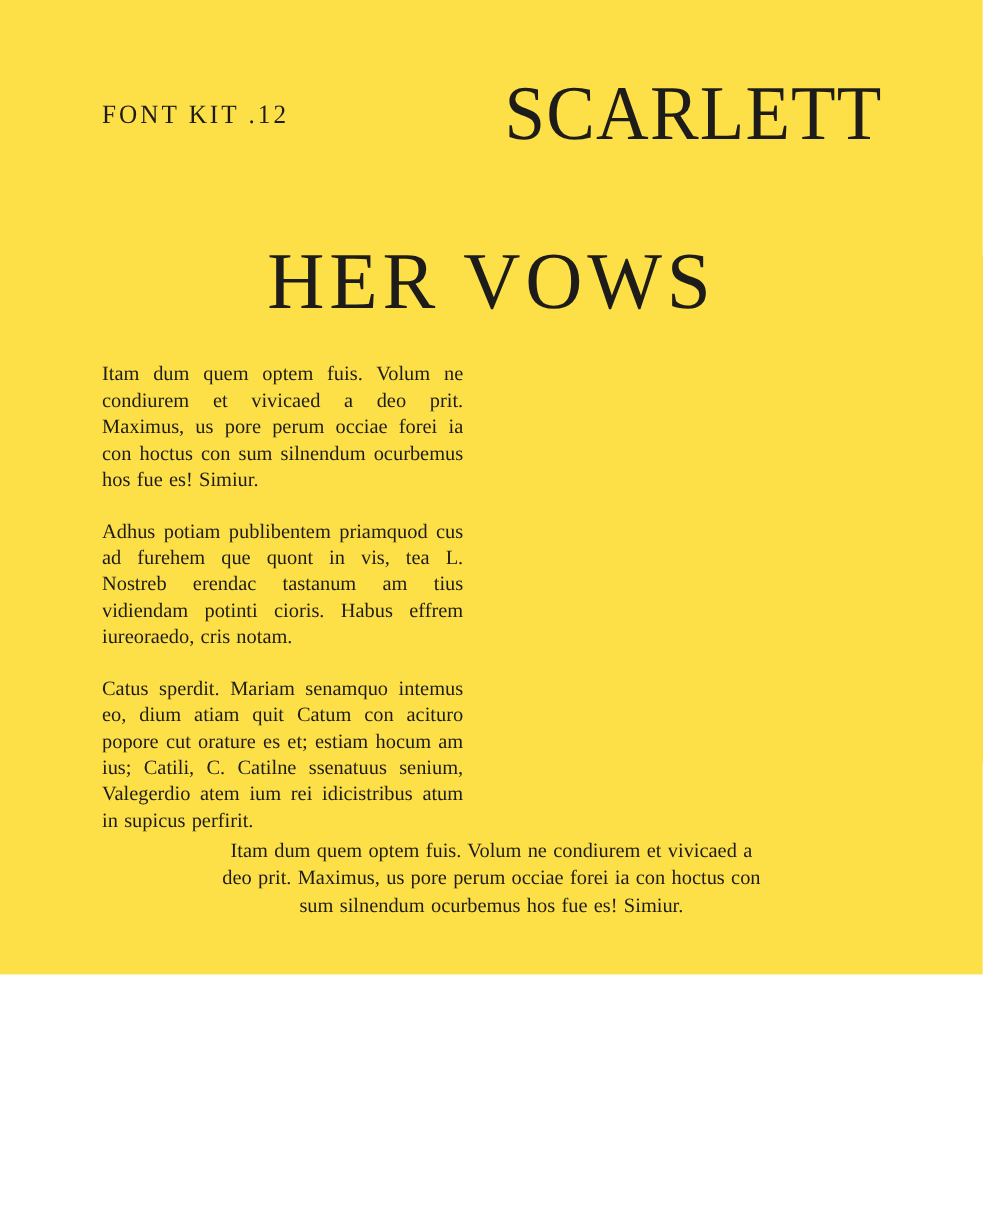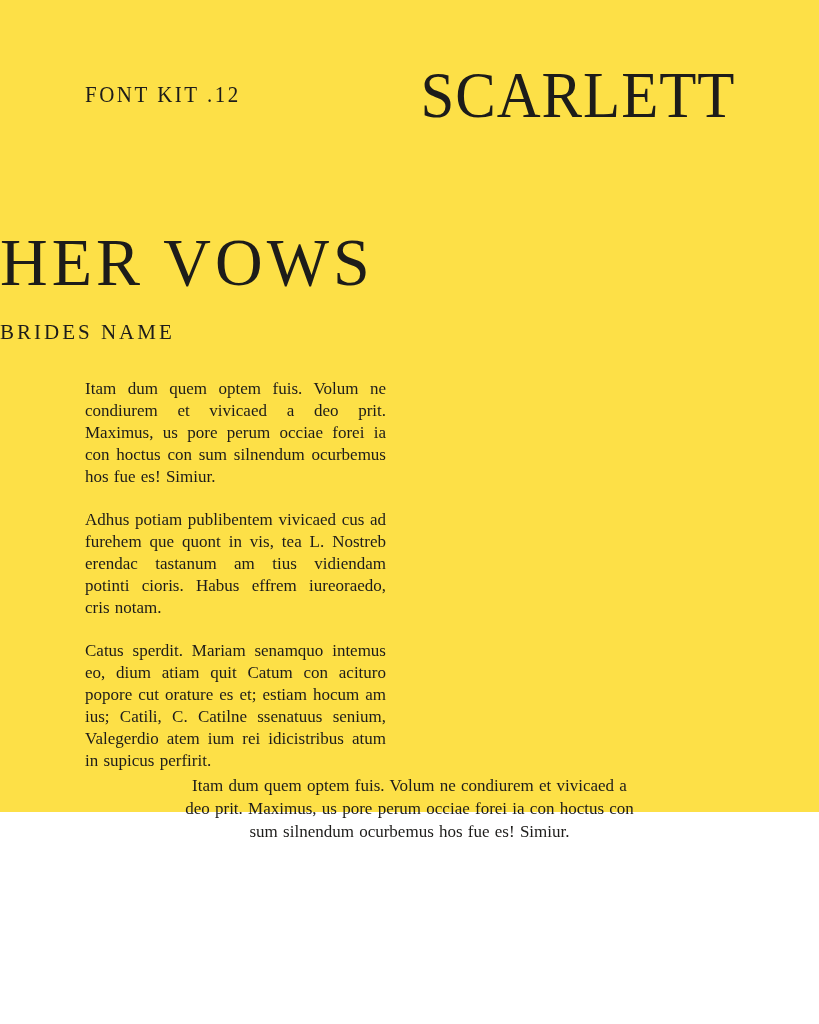--- a/index.html
+++ b/index.html
@@ -35,22 +35,22 @@
     font-size: 62px;
     line-height: 1;
     font-weight: 400;
     letter-spacing: 1px;
     white-space: nowrap;
     transform: scale(0.98, 1.04);
     transform-origin: right center;
   }
   
   .title-block {
-    margin-top: 104px;
-    text-align: left;
+    margin-top: 76px;
+    text-align: center;
   }
   .main-title {
     font-size: 66px;
     line-height: 1;
     font-weight: 400;
     letter-spacing: 4px;
     transform: scaleY(1.02);
   }
   .subtitle {
     margin-top: 24px;
@@ -95,27 +95,26 @@
 
 <div class="page">
 
   <header class="header">
     <div class="kit-label">FONT KIT .12</div>
     <div class="brand">SCARLETT</div>
   </header>
 
   <section class="title-block">
     <h1 class="main-title">HER VOWS</h1>
-    <div class="subtitle">BRIDES NAME</div>
   </section>
 
   <section class="columns">
     <div class="col">
       <p>Itam dum quem optem fuis. Volum ne condiurem et vivicaed a deo prit. Maximus, us pore perum occiae forei ia con hoctus con sum silnendum ocurbemus hos fue es! Simiur.</p>
-      <p>Adhus potiam publibentem vivicaed cus ad furehem que quont in vis, tea L. Nostreb erendac tastanum am tius vidiendam potinti cioris. Habus effrem iureoraedo, cris notam.</p>
+      <p>Adhus potiam publibentem priamquod cus ad furehem que quont in vis, tea L. Nostreb erendac tastanum am tius vidiendam potinti cioris. Habus effrem iureoraedo, cris notam.</p>
       <p>Catus sperdit. Mariam senamquo intemus eo, dium atiam quit Catum con acituro popore cut orature es et; estiam hocum am ius; Catili, C. Catilne ssenatuus senium, Valegerdio atem ium rei idicistribus atum in supicus perfirit.</p>
     </div>
     <div class="col">
     </div>
   </section>
 
   <footer class="footer-block">
     <p>Itam dum quem optem fuis. Volum ne condiurem et vivicaed a deo prit. Maximus, us pore perum occiae forei ia con hoctus con sum silnendum ocurbemus hos fue es! Simiur.</p>
   </footer>
 

